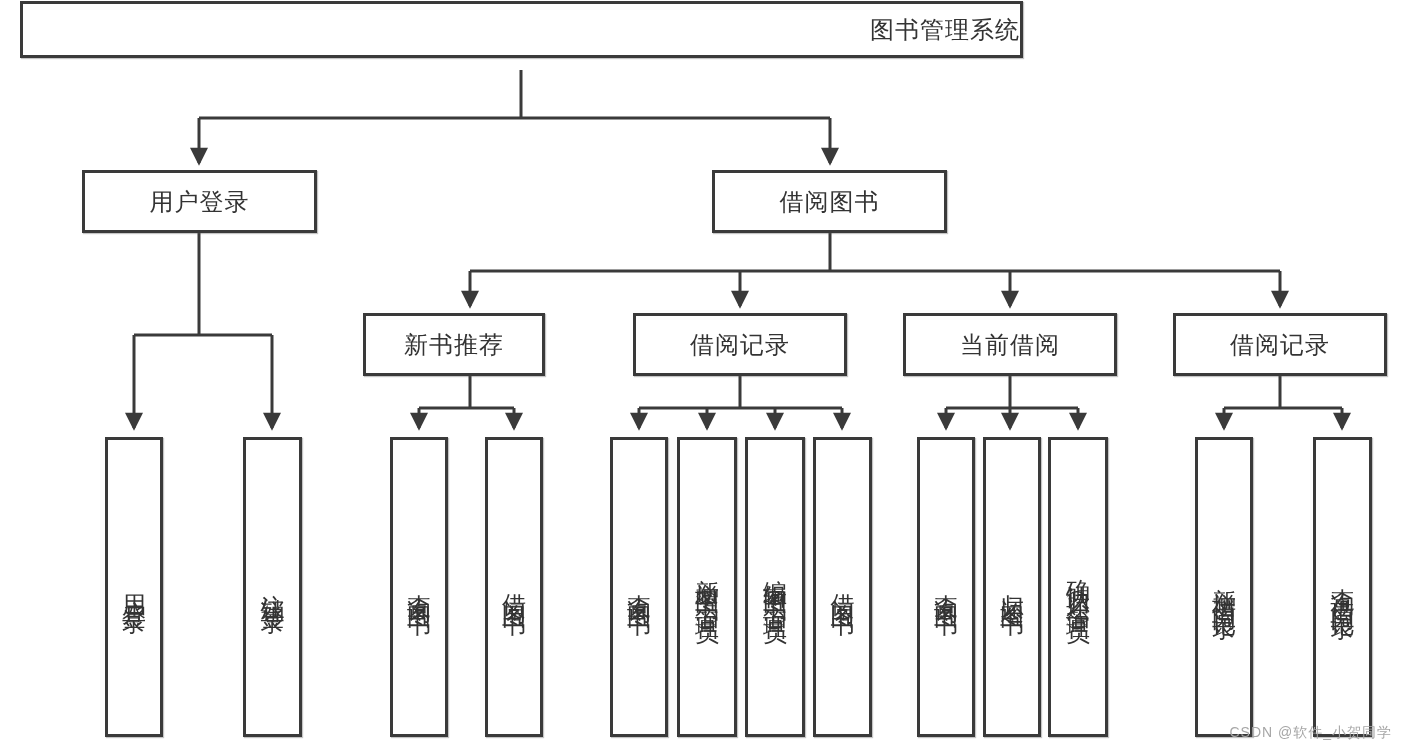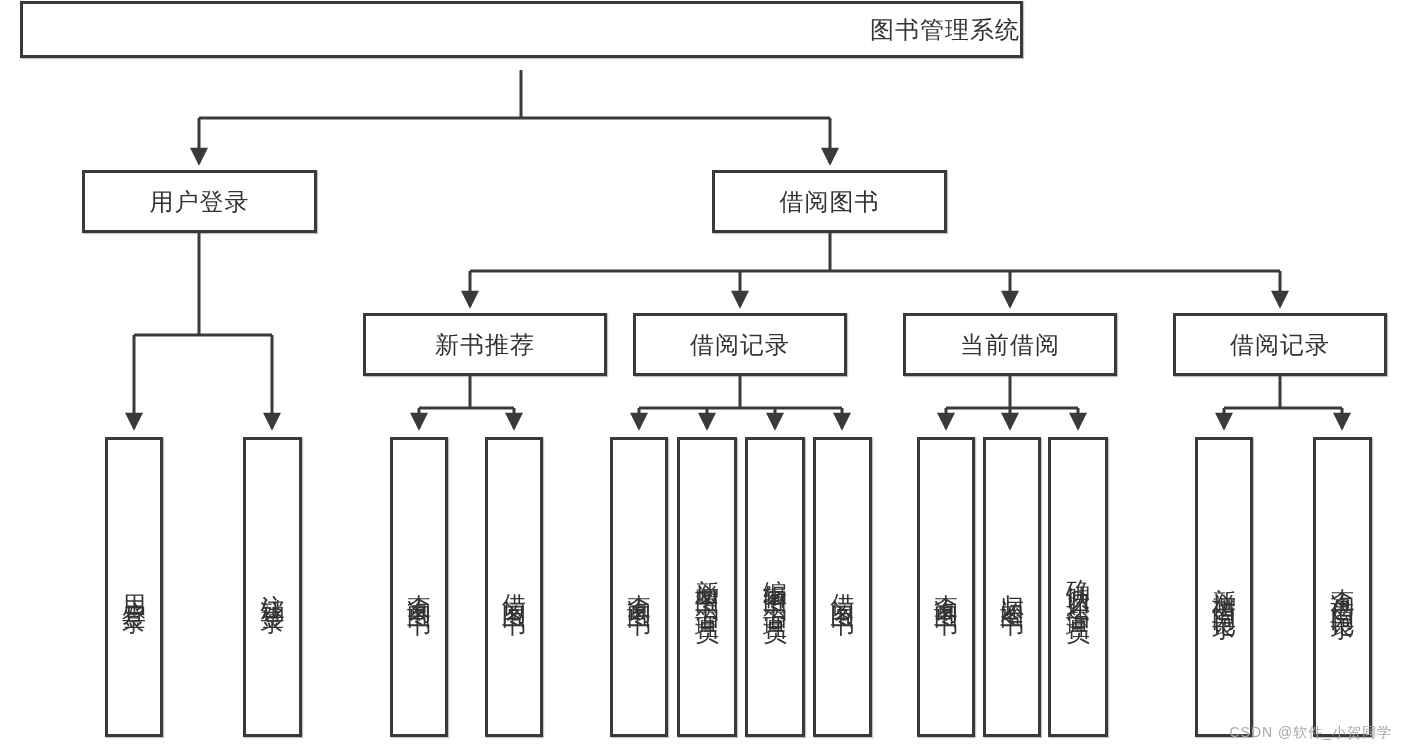--- a/index.html
+++ b/index.html
@@ -98,21 +98,21 @@
     <span>图书管理系统</span>
   </div>
 
   <div class="node" style="left:82px;top:170px;width:235px;height:63px;">
     <span>用户登录</span>
   </div>
   <div class="node" style="left:712px;top:170px;width:235px;height:63px;">
     <span>借阅图书</span>
   </div>
 
-  <div class="node" style="left:363px;top:313px;width:244px;height:63px;">
+  <div class="node" style="left:363px;top:313px;width:182px;height:63px;">
     <span>新书推荐</span>
   </div>
   <div class="node" style="left:633px;top:313px;width:214px;height:63px;">
     <span>借阅记录</span>
   </div>
   <div class="node" style="left:1173px;top:313px;width:214px;height:63px;">
     <span>借阅记录</span>
   </div>
   <div class="node" style="left:903px;top:313px;width:214px;height:63px;">
     <span>当前借阅</span>

